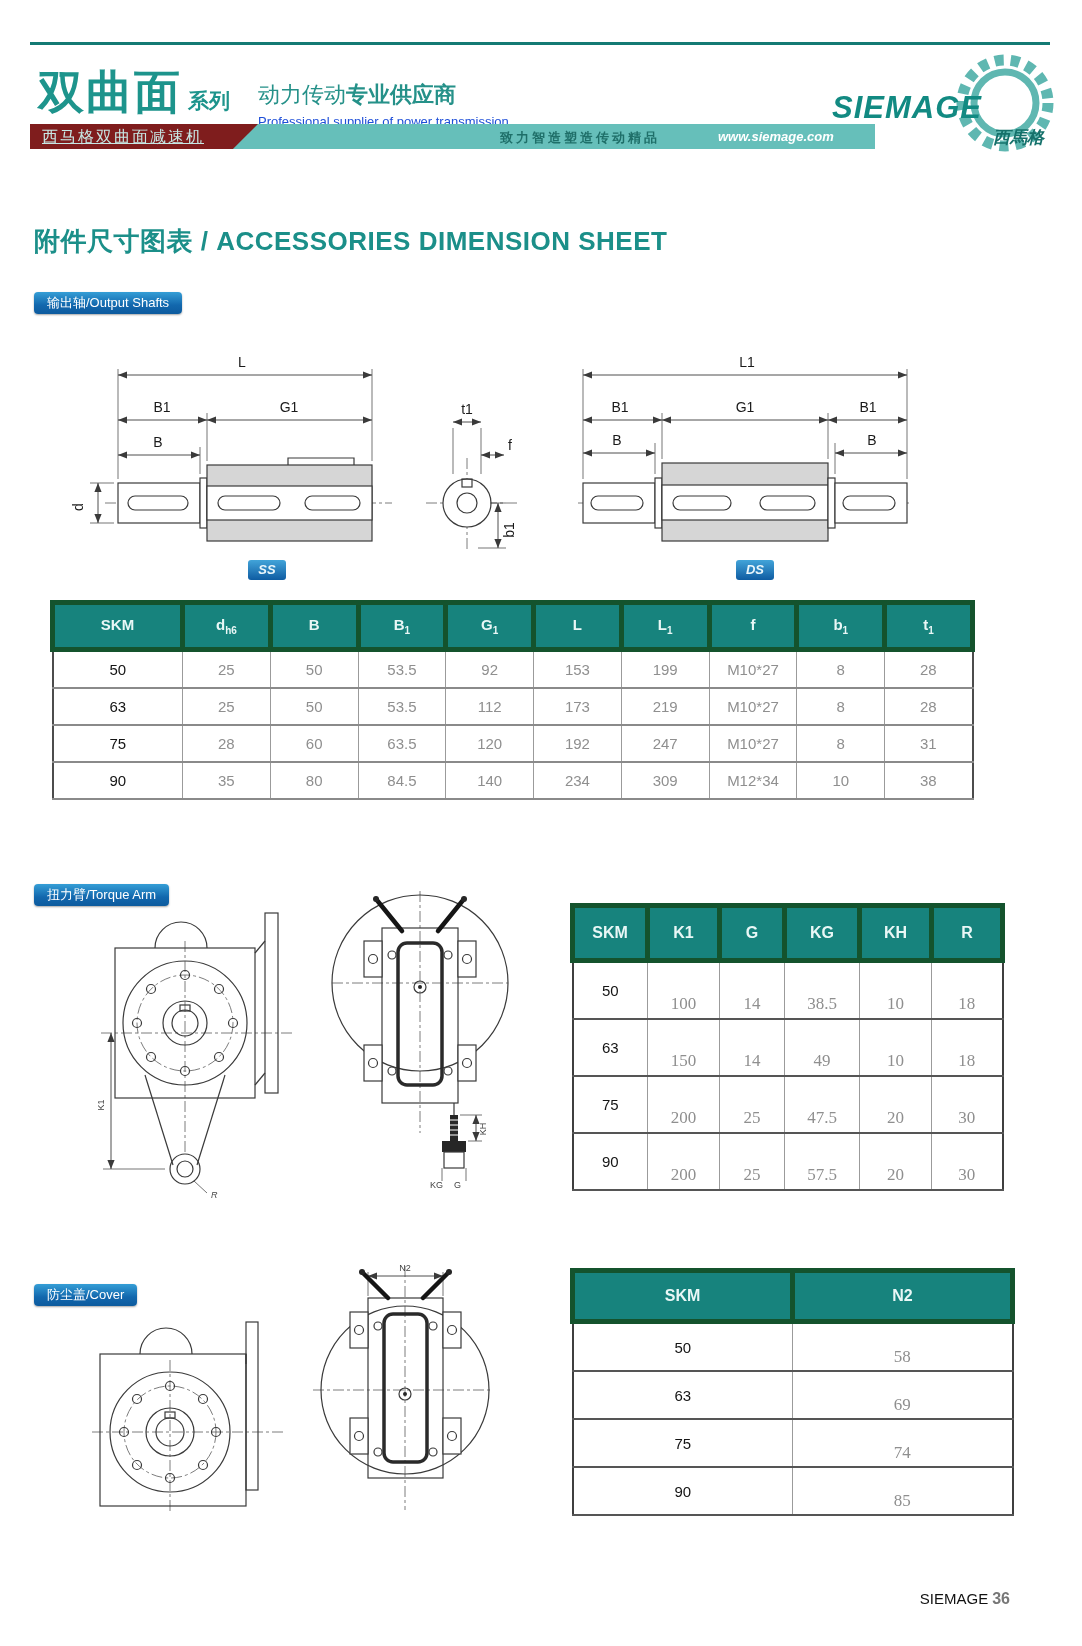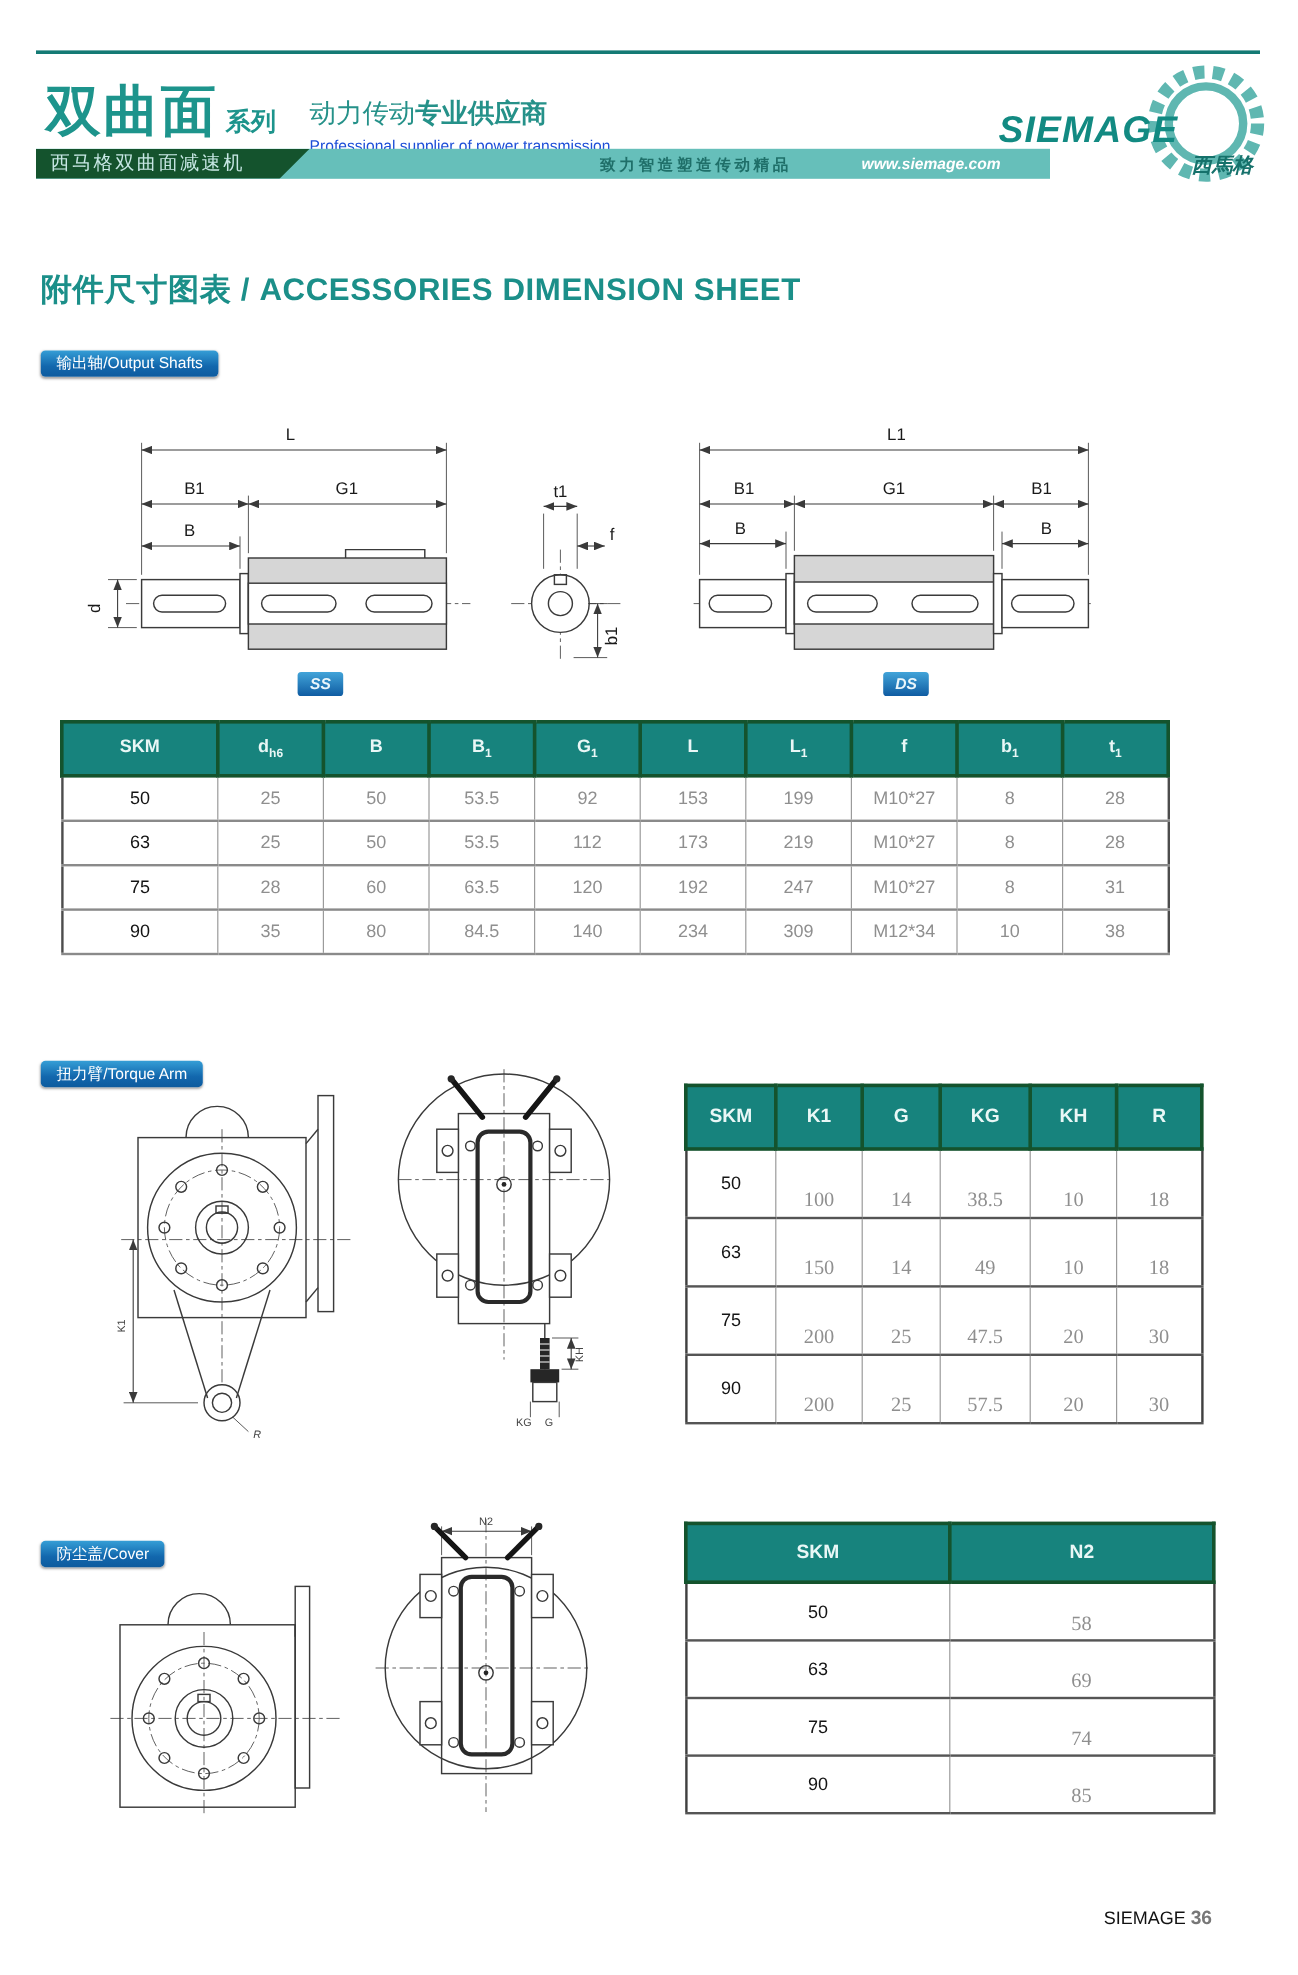--- a/index.html
+++ b/index.html
@@ -8,23 +8,23 @@
   
   .top-rule{position:absolute;left:30px;top:42px;width:1020px;height:3px;background:#147a74;}
   .series{position:absolute;left:38px;top:62px;color:#1d948c;white-space:nowrap;}
   .series .big{font-size:46px;font-weight:bold;letter-spacing:2px;}
   .series .suf{font-size:21px;font-weight:bold;margin-left:6px;}
   .slogan{position:absolute;left:258px;top:80px;}
   .slogan .zh{font-size:22px;color:#259189;}
   .slogan .zh b{font-weight:bold;}
   .slogan .en{font-size:13px;color:#1d4ed8;margin-top:4px;}
   .banner{position:absolute;left:30px;top:124px;width:845px;height:25px;background:#66bfba;}
-  .banner .left-tab{position:absolute;left:0;top:0;height:25px;width:228px;background:#14532d;
+  .banner .left-tab{position:absolute;left:0;top:0;height:25px;width:228px;background:#7f1d1d;
     clip-path:polygon(0 0,100% 0,89% 100%,0 100%);color:#c7e7e4;font-size:16px;
-    letter-spacing:2px;line-height:25px;padding-left:12px;box-sizing:border-box;}
+    letter-spacing:2px;line-height:25px;padding-left:12px;box-sizing:border-box;text-decoration:underline;}
   .banner .mid{position:absolute;left:470px;top:5px;font-size:13px;color:#1f6f69;letter-spacing:3px;font-weight:bold;}
   .banner .url{position:absolute;left:688px;top:5px;font-size:13px;color:#ffffff;font-weight:bold;font-style:italic;}
   .logo{position:absolute;left:832px;top:50px;width:228px;height:108px;}
   .logo .gear{position:absolute;right:2px;top:0;}
   .logo .brand{position:absolute;left:0px;top:40px;font-size:31px;font-weight:bold;font-style:italic;color:#128a82;letter-spacing:1px;}
   .logo .brand-zh{position:absolute;right:16px;top:76px;font-size:17px;color:#15716b;font-style:italic;font-weight:bold;}
 
   .page-title{position:absolute;left:34px;top:224px;font-size:26px;font-weight:bold;color:#1b8f89;letter-spacing:0.5px;white-space:nowrap;}
 
   .badge{position:absolute;height:22px;line-height:22px;padding:0 13px;border-radius:4px;color:#fff;font-size:13px;
@@ -52,21 +52,21 @@
   svg .cl{stroke:#5a5a5a;stroke-width:0.8;fill:none;stroke-dasharray:11 3 3 3;}
   svg .dm{stroke:#3a3a3a;stroke-width:0.9;fill:none;}
   svg .ex{stroke:#3a3a3a;stroke-width:0.7;}
   svg .thick{stroke:#151515;stroke-width:4.5;stroke-linecap:round;fill:none;}
   svg .blk{fill:#262626;stroke:none;}
   svg text{font-family:"Liberation Sans",sans-serif;font-size:14px;fill:#1a1a1a;}
   svg text.small{font-size:9px;fill:#444;}
 
   
   table{border-collapse:collapse;position:absolute;table-layout:fixed;}
-  th{background:#17837d;color:#e9f7f6;font-weight:bold;border:3px solid #14532d;}
+  th{background:#17837d;color:#e9f7f6;font-weight:bold;border:5px solid #14532d;}
   td{text-align:center;border:1px solid #9b9b9b;}
   .t1{left:50px;top:600px;width:925px;border:2px solid #4c4c4c;}
   .t1 th{font-size:15px;height:40px;}
   .t1 td{height:33px;font-size:15px;color:#8f8f8f;border-bottom-width:2px;border-bottom-color:#8a8a8a;}
   .t1 td.skm{color:#141414;}
   .t1 sub{font-size:10px;}
   .t2{left:570px;top:903px;width:430px;border:2px solid #3f3f3f;}
   .t2 th{font-size:16px;height:48px;}
   .t2 td{height:50px;font-family:"Liberation Serif",serif;font-size:17px;color:#8f8f8f;vertical-align:bottom;padding-bottom:4px;border-bottom-width:2px;border-bottom-color:#555;}
   .t2 td.skm,.t3 td.skm{font-family:"Liberation Sans",sans-serif;font-size:15px;color:#141414;vertical-align:middle;padding:0;}

